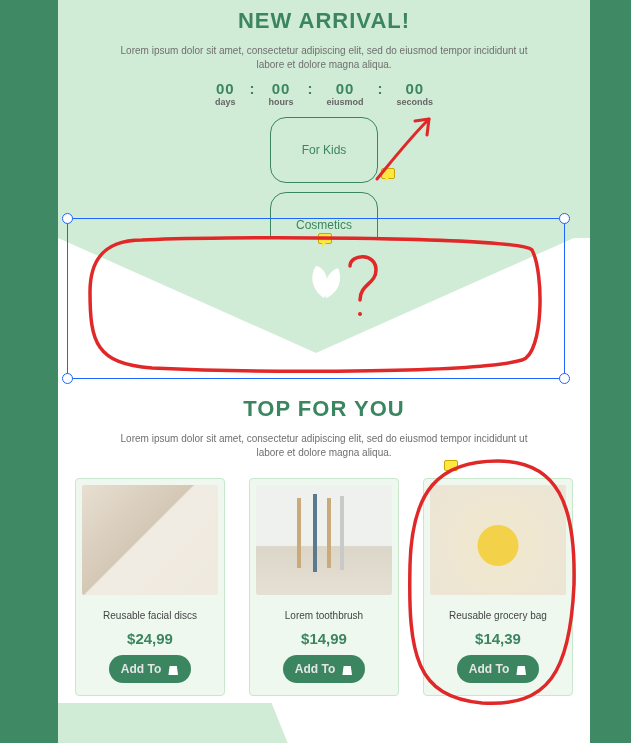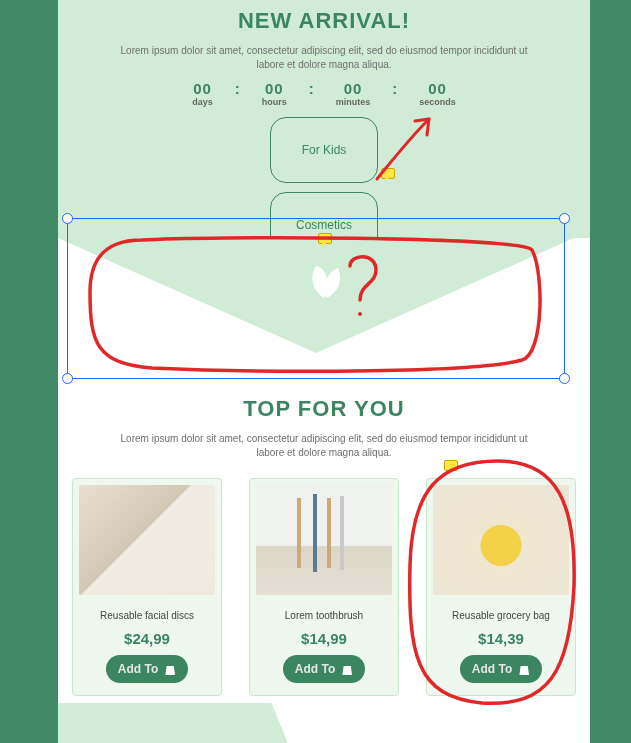--- a/index.html
+++ b/index.html
@@ -36,21 +36,21 @@
   .desc {
     font-size: 10px;
     color: #6f6f6f;
     margin: 10px auto 8px auto;
     max-width: 420px;
     line-height: 1.4;
   }
   .timer {
     display: flex;
     justify-content: center;
-    gap: 16px;
+    gap: 8px;
     align-items: flex-start;
     color: #3b8560;
     font-weight: bold;
   }
   .unit { text-align: center; }
   .unit .num { font-size: 15px; letter-spacing: 1px; }
   .unit .lbl { font-size: 9px; color: #666; font-weight: bold; }
   .colon { font-size: 15px; padding: 0 6px; }
   .btns { margin-top: 10px; position: relative; }
   .cat-btn {
@@ -82,22 +82,22 @@
   .title2 {
     font-family: Impact, 'Arial Black', sans-serif;
     font-size: 22px;
     letter-spacing: 1px;
     color: #3b8560;
     text-align: center;
     margin-top: 8px;
   }
   .products {
     display: flex;
-    justify-content: space-between;
-    gap: 12px;
+    justify-content: center;
+    gap: 24px;
     padding: 10px 14px 20px 14px;
   }
   .card {
     width: 150px;
     background: #eef8ef;
     border: 1px solid #c9e7cd;
     border-radius: 4px;
     text-align: center;
     padding: 6px 6px 12px 6px;
   }
@@ -215,21 +215,21 @@
         <div class="lbl">days</div>
       </div>
       <div class="colon">:</div>
       <div class="unit">
         <div class="num">00</div>
         <div class="lbl">hours</div>
       </div>
       <div class="colon">:</div>
       <div class="unit">
         <div class="num">00</div>
-        <div class="lbl">minutes</div>
+        <div class="lbl">eiusmod</div>
       </div>
       <div class="colon">:</div>
       <div class="unit">
         <div class="num">00</div>
         <div class="lbl">seconds</div>
       </div>
     </div>
 
     <div class="btns">
       <button class="cat-btn">For Kids</button>

